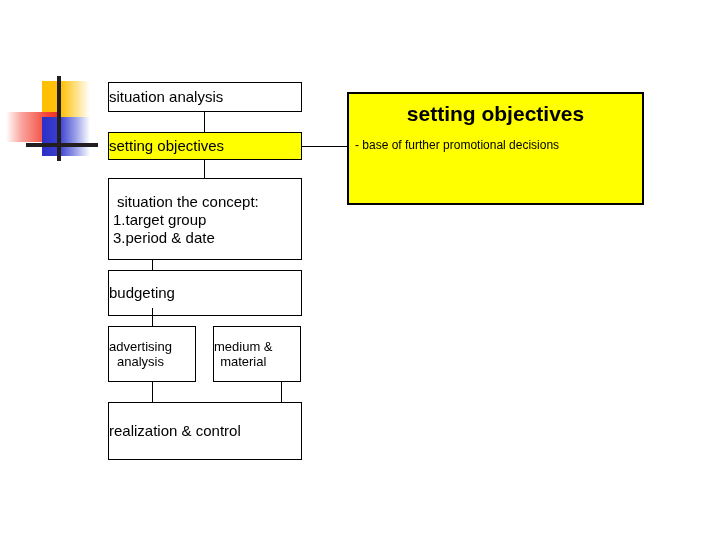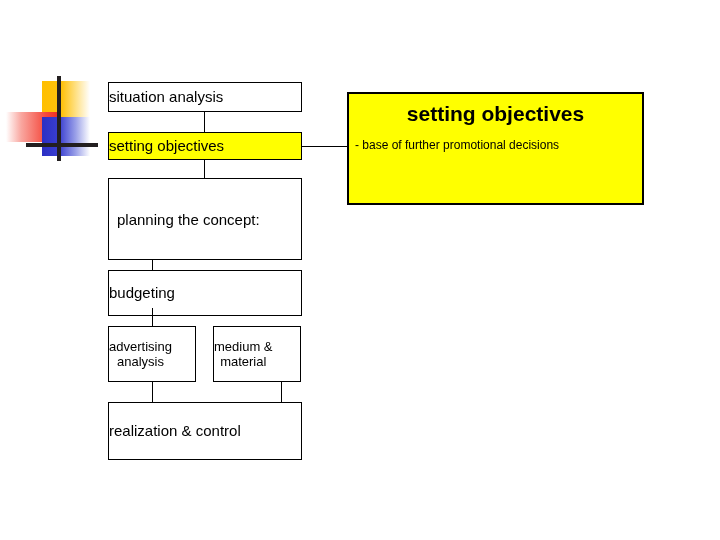--- a/index.html
+++ b/index.html
@@ -126,21 +126,23 @@
   <div class="connector conn-v" style="left:204px; top:112px; height:20px;"></div>
 
   <div class="fc-box yellow" style="left:108px; top:132px; width:194px; height:28px;">
     <span>setting objectives</span>
   </div>
 
   <div class="connector conn-v" style="left:204px; top:160px; height:18px;"></div>
 
   <div class="fc-box" style="left:108px; top:178px; width:194px; height:82px;">
     <div class="fc-plan">
-      <span class="plan-title">planning the concept:</span>
+      <span class="plan-title">situation the concept:</span>
+      <span class="plan-item">1.target group</span>
+      <span class="plan-item">3.period &amp; date</span>
     </div>
   </div>
 
   <div class="connector conn-v" style="left:152px; top:260px; height:10px;"></div>
 
   <div class="fc-box" style="left:108px; top:270px; width:194px; height:46px;">
     <span>budgeting</span>
   </div>
 
   <div class="connector conn-v" style="left:152px; top:308px; height:18px;"></div>

